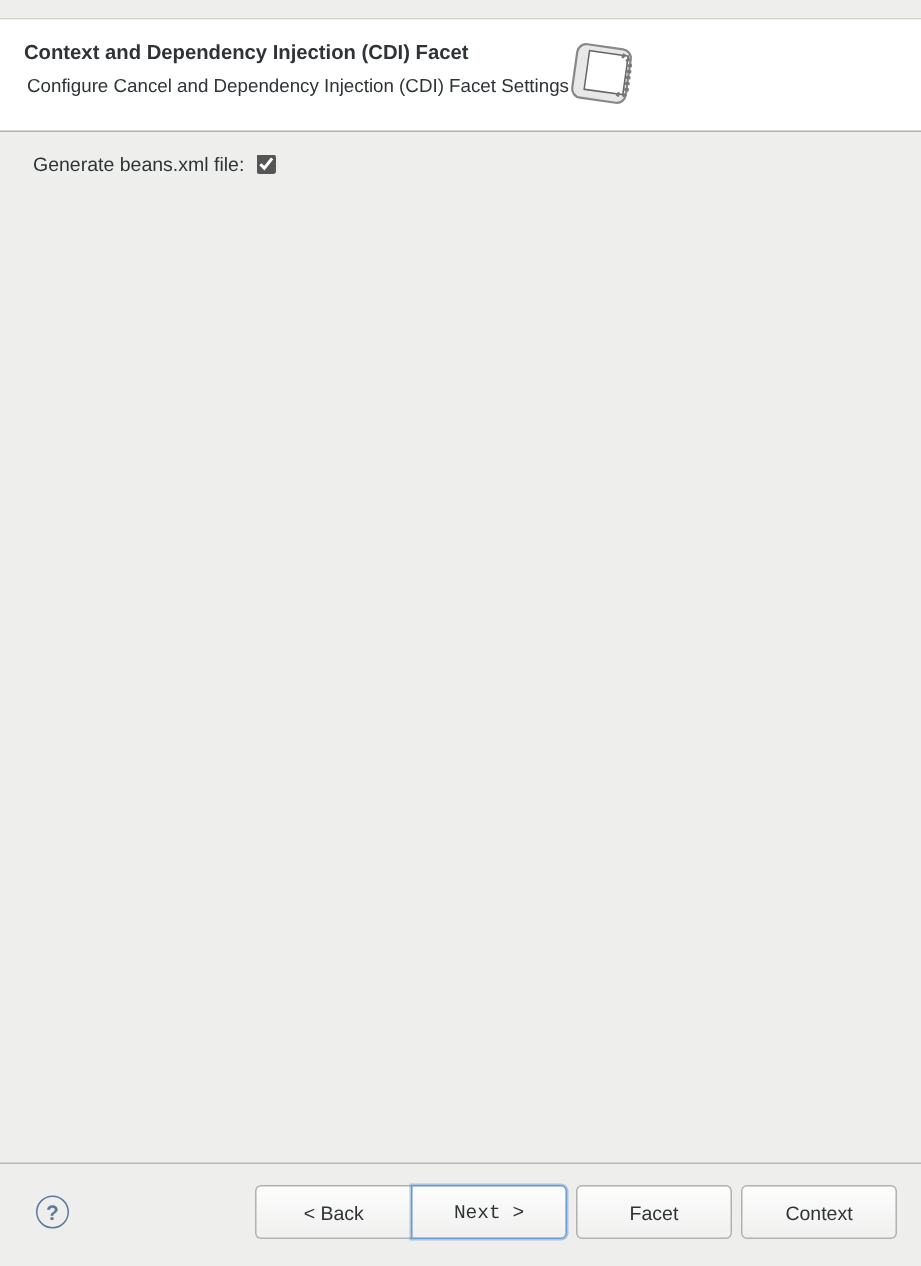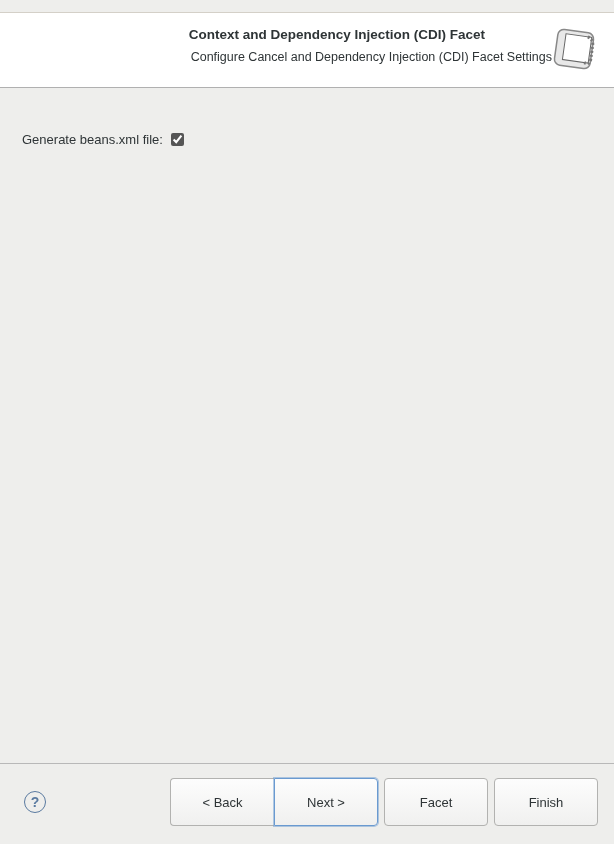--- a/index.html
+++ b/index.html
@@ -20,21 +20,21 @@
     .titlebar {
       height: 13px;
       background: #eeeeec;
       border-bottom: 1px solid #d4d0c8;
     }
     .header {
       background: #ffffff;
       padding: 14px 16px 14px 16px;
       border-bottom: 1px solid #b0b0b0;
       display: flex;
-      justify-content: flex-end;
+      justify-content: flex-start;
       align-items: flex-start;
     }
     .header-text {
       display: flex;
       flex-direction: column;
       gap: 8px;
     }
     .header-title {
       font-weight: bold;
       color: #2e3436;
@@ -45,21 +45,21 @@
       font-size: 12.5px;
       margin-left: 2px;
     }
     .header-icon {
       width: 46px;
       height: 46px;
       flex-shrink: 0;
     }
     .content {
       flex: 1;
-      padding: 44px 22px;
+      padding: 14px 22px;
       background: #eeeeec;
     }
     .field-row {
       display: flex;
       align-items: center;
       gap: 8px;
     }
     .field-label {
       color: #2e3436;
       font-size: 13px;
@@ -94,32 +94,33 @@
       margin-left: auto;
       display: flex;
       gap: 6px;
     }
     .btn-pair {
       display: flex;
       gap: 0;
     }
     .btn {
       min-width: 104px;
-      height: 48px;
+      height: 36px;
       background: linear-gradient(#fdfdfd, #f0f0ef);
       border: 1px solid #b2b2b0;
       border-radius: 4px;
       color: #2e3436;
       font-size: 13px;
       cursor: pointer;
       font-family: inherit;
     }
     .btn.selected {
       border: 1px solid #6a9ad0;
       box-shadow: 0 0 0 1px rgba(106,154,208,0.5);
+      font-family: Liberation Mono, monospace;
     }
     .btn-pair .btn:first-child {
       border-top-right-radius: 0;
       border-bottom-right-radius: 0;
       border-right: none;
     }
     .btn-pair .btn:last-child {
       border-top-left-radius: 0;
       border-bottom-left-radius: 0;
     }
@@ -151,15 +152,15 @@
 </div>
 
 <div class="footer">
   <div class="help-icon">?</div>
   <div class="button-group">
     <div class="btn-pair">
       <button class="btn">&lt; Back</button>
       <button class="btn selected">Next &gt;</button>
     </div>
     <button class="btn">Facet</button>
-    <button class="btn">Finish</button>
+    <button class="btn">Context</button>
   </div>
 </div>
 
 </body></html>

